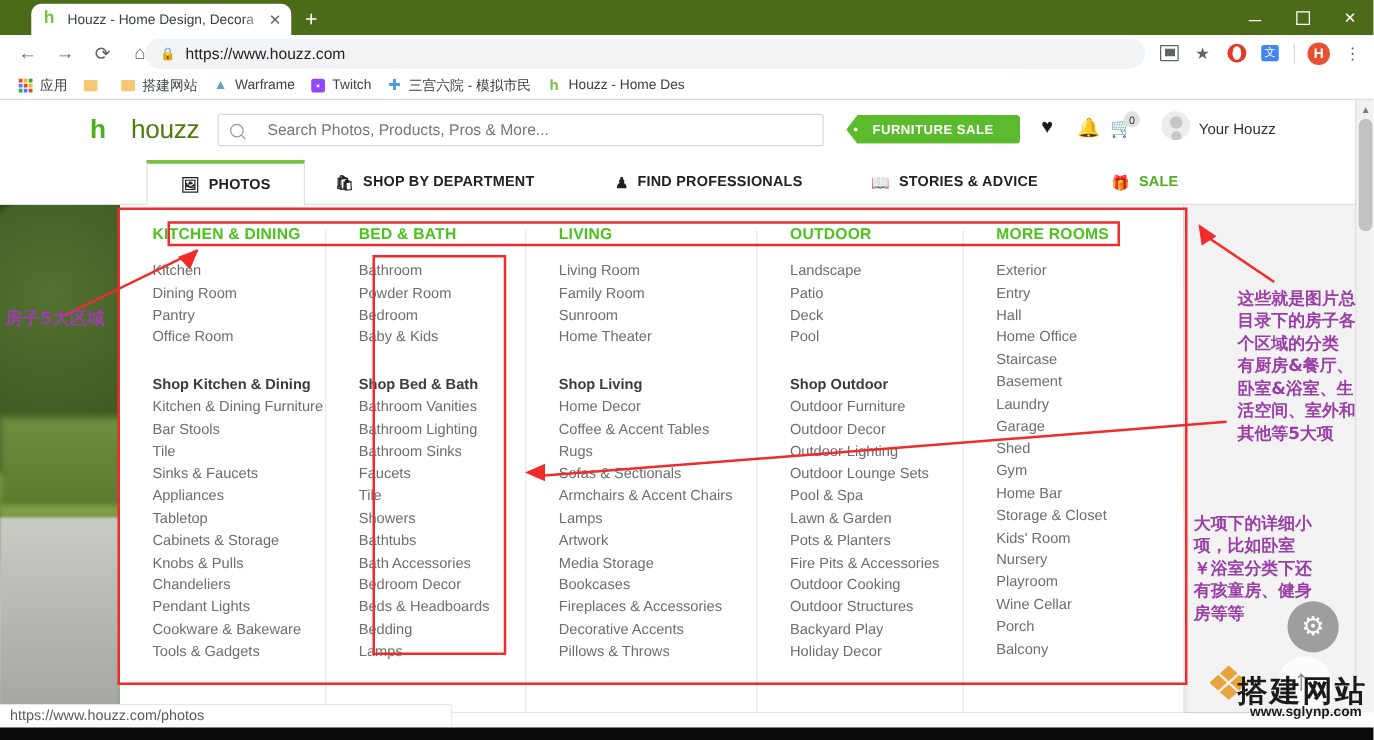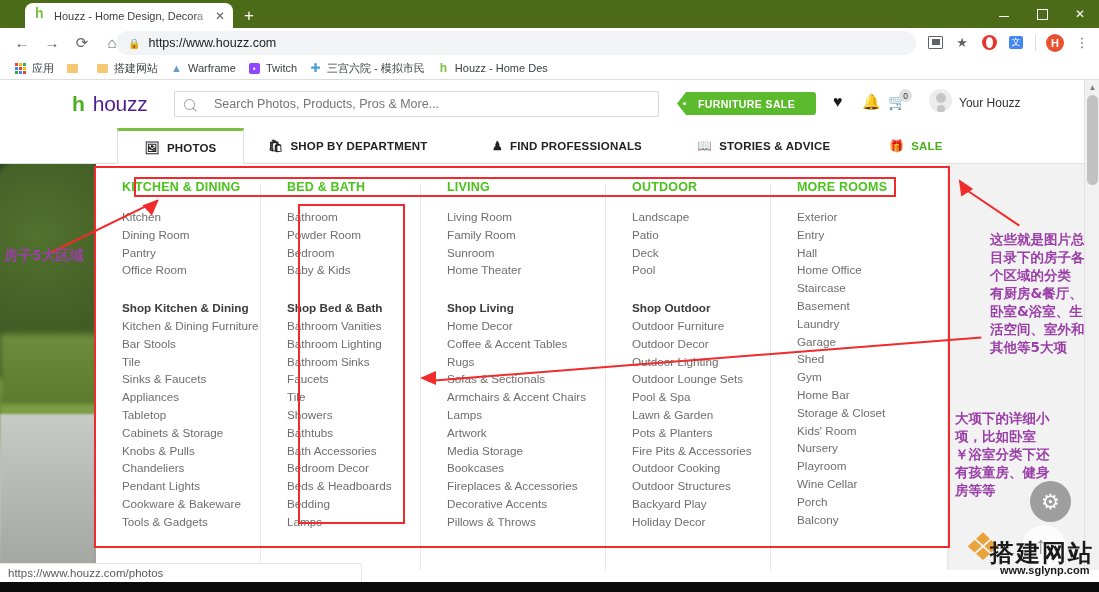--- a/index.html
+++ b/index.html
@@ -75,21 +75,21 @@
   .ic-cross { color:#4c9fd6; font-size:12px; line-height:1; }
   .ic-houzz { color:#7ac143; font-weight:700; font-size:12px; line-height:1; }
 
   
   .page { position:absolute; left:0; top:80px; width:1084px; height:490px; background:#fff;
     overflow:hidden; }
 
   .houzz-header { position:absolute; left:0; top:0; width:1084px; height:48px; background:#fff; }
   .hz-logo { position:absolute; left:72px; top:12px; display:flex; align-items:baseline; }
   .hz-logo .mark { font:700 21px "Liberation Sans", sans-serif; color:#4caf1f; }
-  .hz-logo .word { font:400 21px "Liberation Sans", sans-serif; color:#4c1d95; letter-spacing:-0.3px; margin-left:8px;}
+  .hz-logo .word { font:400 21px "Liberation Sans", sans-serif; color:#4d7c0f; letter-spacing:-0.3px; margin-left:20px;}
   .search-box { position:absolute; left:174px; top:11px; width:485px; height:26px;
     border:1px solid #d8d8d8; border-radius:2px; display:flex; align-items:center; padding:0 9px; background:#fff;}
   .search-box .mag { width:11px; height:11px; border:1.3px solid #999; border-radius:50%;
     position:relative; flex:0 0 11px; }
   .search-box .mag::after { content:""; position:absolute; right:-3px; bottom:-2px; width:5px; height:1.3px;
     background:#999; transform:rotate(45deg); }
   .search-box input { border:0; outline:0; font-size:12.5px; color:#c2410c; margin-left:19px; flex:1;
     font-family:"Liberation Sans", sans-serif; background:transparent;}
   .sale-tag { position:absolute; left:677px; top:12px; width:139px; height:23px; background:#5bbb2d;
     border-radius:3px 3px 3px 3px; display:flex; align-items:center; justify-content:center;

